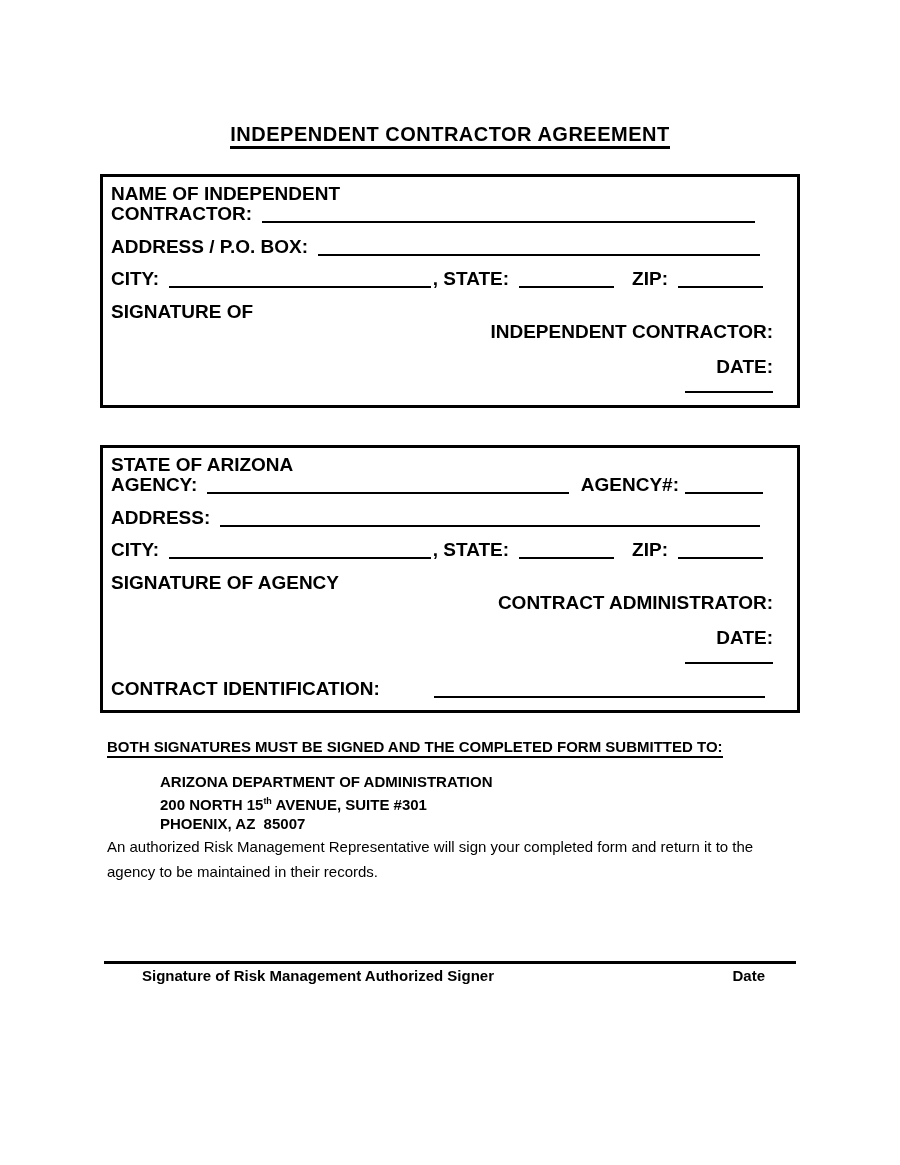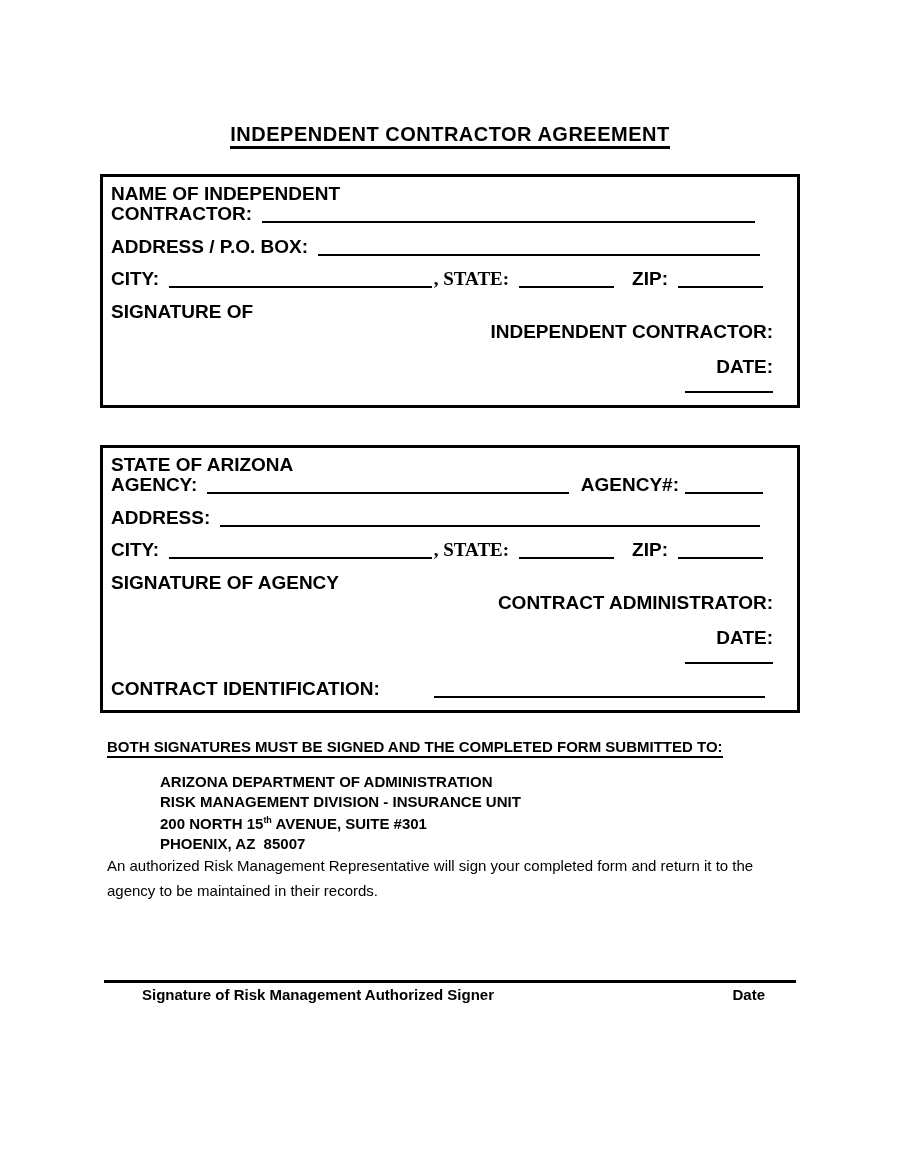--- a/index.html
+++ b/index.html
@@ -37,21 +37,21 @@
     display: inline-block;
     border-bottom: 2px solid #000;
     height: 17px;
   }
   .grow { flex: 1 1 auto; }
 
   .mt2  { margin-top: 2px; }
   .mt14 { margin-top: 14px; }
   .mt15 { margin-top: 15px; }
   .mt16 { margin-top: 16px; gap: 44px; }
-  .ml2  { margin-left: 2px; font-family: Liberation Serif, serif; }
+  .ml2  { margin-left: 2px; }
   .ml6  { margin-left: 6px; }
   .ml8  { margin-left: 8px; }
   .ml10 { margin-left: 10px; }
   .ml12 { margin-left: 12px; }
   .ml18 { margin-left: 18px; }
   .mr20 { margin-right: 20px; }
   .mr25 { margin-right: 25px; }
   .mr30 { margin-right: 30px; }
   .mr42 { margin-right: 42px; }
   .pr12 { padding-right: 12px; flex-direction: column; }
@@ -169,21 +169,20 @@
       <span class="fill grow ml10"></span>
     </div>
   </section>
 
   <div class="submit-heading">
     <span>BOTH SIGNATURES MUST BE SIGNED AND THE COMPLETED FORM SUBMITTED TO:</span>
   </div>
 
   <div class="dept-block">
     <div>ARIZONA DEPARTMENT OF ADMINISTRATION</div>
-    <div>RISK MANAGEMENT DIVISION - INSURANCE UNIT</div>
     <div><span>200 NORTH 15</span><span class="sup">th</span><span class="pre-space"> AVENUE, SUITE #301</span></div>
     <div class="pre-space">PHOENIX, AZ  85007</div>
   </div>
 
   <p class="note">An authorized Risk Management Representative will sign your completed form and return it to the agency to be maintained in their records.</p>
 
   <div class="sig-footer">
     <div class="sig-rule"></div>
     <div class="sig-labels">
       <span>Signature of Risk Management Authorized Signer</span>

